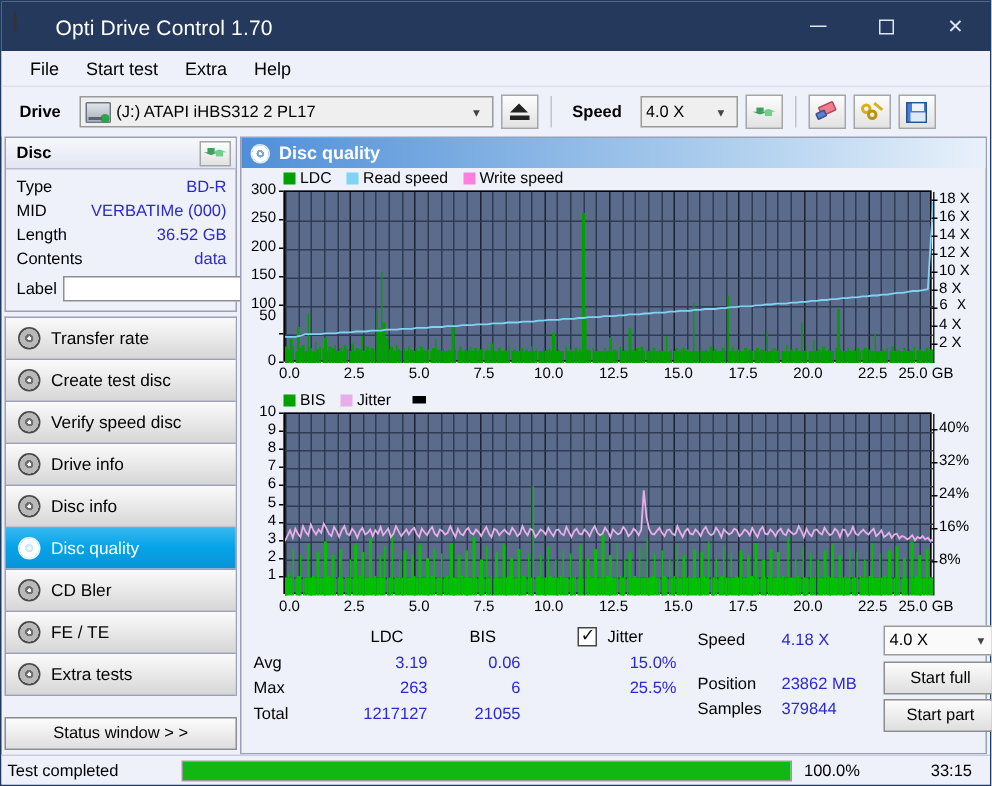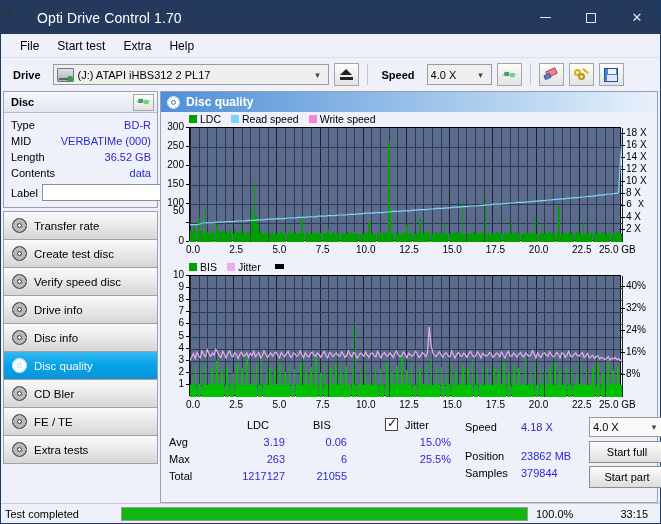--- a/index.html
+++ b/index.html
@@ -293,20 +293,21 @@
         <div class="navitem">
           <span class="nav-ic"></span>
           <span>FE / TE</span>
         </div>
         <div class="navitem">
           <span class="nav-ic"></span>
           <span>Extra tests</span>
         </div>
       </div>
 
+      <div class="statusbtn">Status window &gt; &gt;</div>
     </div>
 
     <div class="rightcol">
       <div class="qhead">
         <span class="qic"></span>
         <span class="qt">Disc quality</span>
       </div>
 
       <div class="chartwrap" style="height:148px;">
         <div class="legend">

